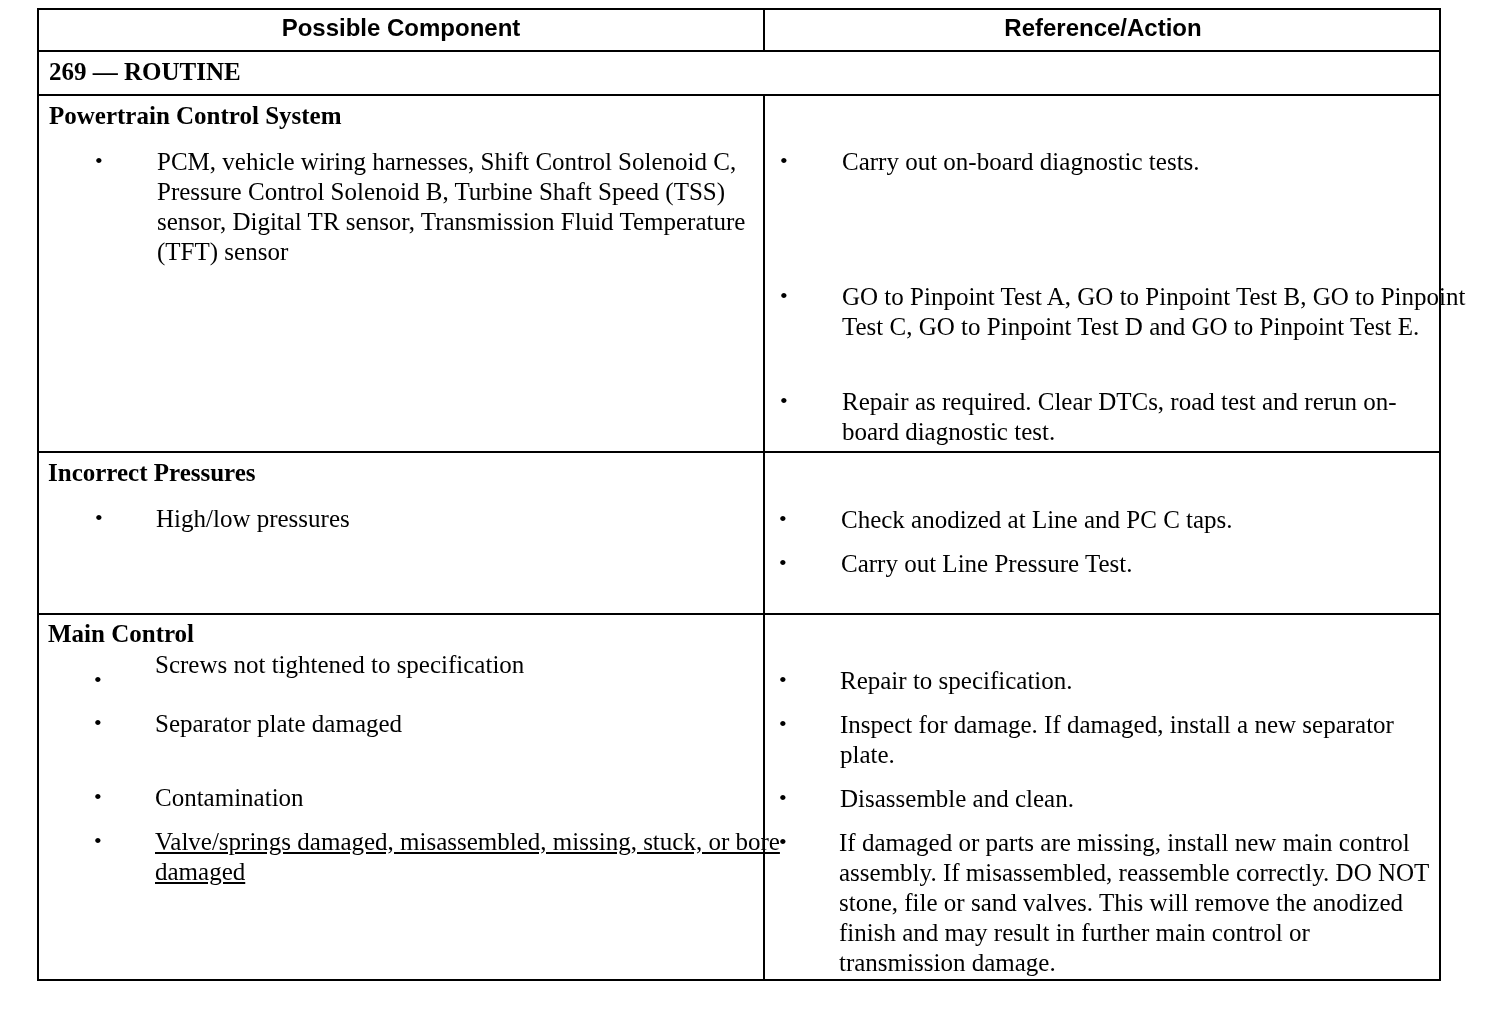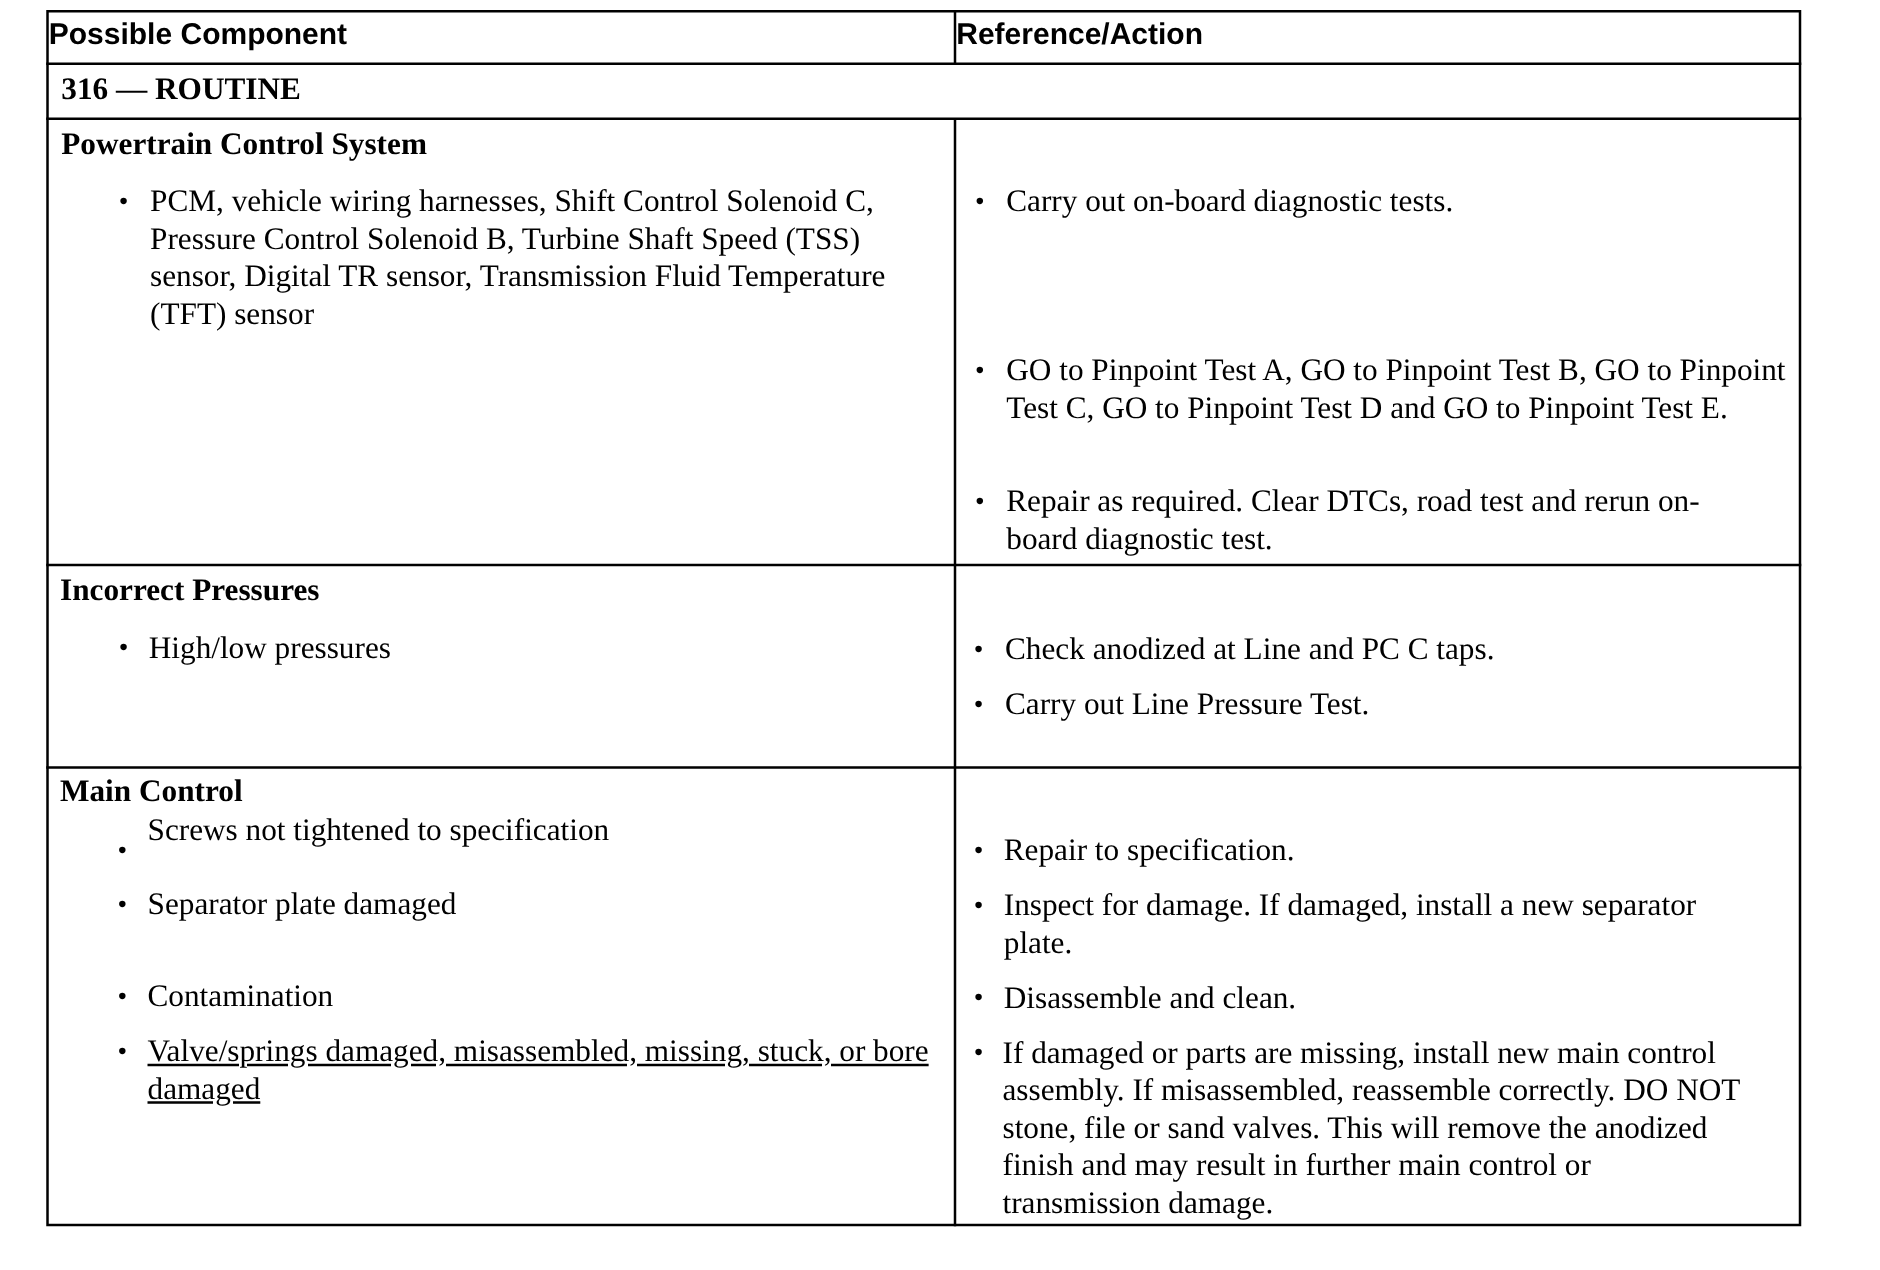--- a/index.html
+++ b/index.html
@@ -1,42 +1,42 @@
 <!DOCTYPE html>
 <html><head>
 <meta charset="utf-8">
 <style>
   html, body { margin: 0; padding: 0; background: #ffffff; }
   body { width: 1504px; height: 1016px; position: relative; overflow: hidden; color: #000; }
   .tbl { position: absolute; left: 37px; top: 8px; width: 1404px; height: 973px; border: 2px solid #000; box-sizing: border-box; }
   .hline { position: absolute; height: 2px; background: #000; }
   .vline { position: absolute; width: 2px; background: #000; }
-  .hdr { position: absolute; font-family: "Liberation Sans", sans-serif; font-weight: bold; font-size: 24px; text-align: left; }
+  .hdr { position: absolute; font-family: "Liberation Sans", sans-serif; font-weight: bold; font-size: 24px; text-align: center; }
   .sec { position: absolute; font-family: "Liberation Serif", serif; font-weight: bold; font-size: 25px; white-space: nowrap; }
-  .txt { position: absolute; font-family: "Liberation Serif", serif; font-size: 25px; line-height: 30px; }
+  .txt { position: absolute; font-family: "Liberation Serif", serif; font-size: 25px; line-height: 30px; margin-left: 37px; }
   .bullet { position: absolute; font-family: "Liberation Serif", serif; font-size: 22px; line-height: 30px; }
 </style>
 </head>
 <body>
 
 <div class="tbl"></div>
 
 <div class="hline" style="left:37px; top:50px; width:1404px;"></div>
 <div class="hline" style="left:37px; top:94px; width:1404px;"></div>
 <div class="hline" style="left:37px; top:451px; width:1404px;"></div>
 <div class="hline" style="left:37px; top:613px; width:1404px;"></div>
 
 <div class="vline" style="left:763px; top:8px; height:43px;"></div>
 
 <div class="vline" style="left:763px; top:95px; height:886px;"></div>
 
 <div class="hdr" style="left:39px; top:14px; width:724px;">Possible Component</div>
 <div class="hdr" style="left:765px; top:14px; width:676px;">Reference/Action</div>
 
-<div class="sec" style="left:49px; top:58px;">316 — ROUTINE</div>
+<div class="sec" style="left:49px; top:58px;">269 — ROUTINE</div>
 
 <div class="sec" style="left:49px; top:102px;">Powertrain Control System</div>
 
 <span class="bullet" style="left:95px; top:146px;">•</span>
 <div class="txt" style="left:120px; top:147px; width:610px;">PCM, vehicle wiring harnesses, Shift Control Solenoid C, Pressure Control Solenoid B, Turbine Shaft Speed (TSS) sensor, Digital TR sensor, Transmission Fluid Temperature (TFT) sensor</div>
 
 <span class="bullet" style="left:780px; top:146px;">•</span>
 <div class="txt" style="left:805px; top:147px; width:630px;">Carry out on-board diagnostic tests.</div>
 
 <span class="bullet" style="left:780px; top:281px;">•</span>

